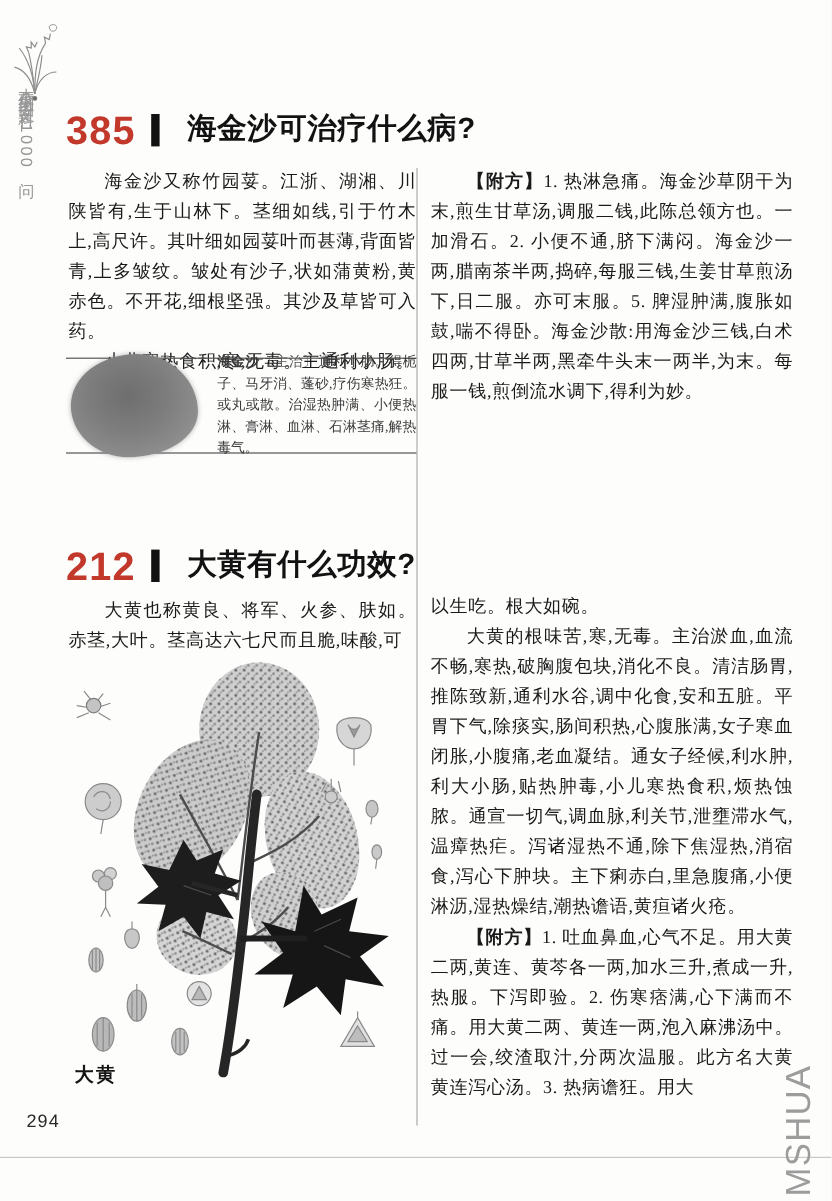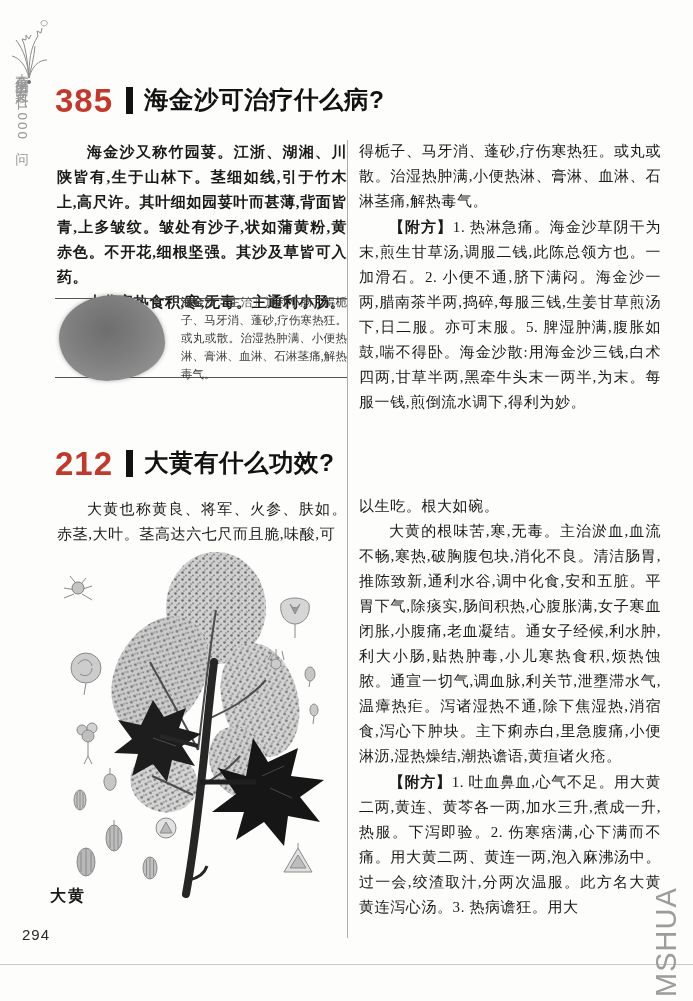--- a/index.html
+++ b/index.html
@@ -24,21 +24,21 @@
   .sidebar-title .sub{margin-top:10px;letter-spacing:2px;}
   
   .sec-header{position:absolute;left:55px;display:flex;align-items:center;}
   .sec-num{
     font-family:"Liberation Sans", sans-serif;
     font-weight:bold;font-size:33px;line-height:1;
     letter-spacing:1px;
   }
   .sec-bar{display:inline-block;width:7px;height:27px;background:#111;margin:0 11px 0 13px;}
   .sec-title{
-    margin:0;font-family:"Liberation Sans", sans-serif;
+    margin:12px;font-family:"Liberation Sans", sans-serif;
     font-weight:bold;font-size:24.5px;color:#121212;line-height:1;letter-spacing:0.5px;
   }
   
   .col{position:absolute;font-size:15px;line-height:25px;text-align:justify;letter-spacing:0.6px;}
   .col p{margin:0;}
   .col p.indent{text-indent:2em;}
   .col b{font-family:"Liberation Sans", sans-serif;font-weight:bold;}
   .left-col{left:57px;width:290px;}
   .right-col{left:359px;width:302px;}
   
@@ -67,21 +67,21 @@
     font-family:Liberation Sans, sans-serif;font-size:15px;color:#2a2a2a;letter-spacing:1px;
   }
   .watermark{
     position:absolute;left:650px;top:997px;
     transform:rotate(-90deg);transform-origin:left top;
     font-family:"Liberation Sans", sans-serif;font-size:29px;color:#9c9c9c;letter-spacing:1px;
   }
   
   .illus{position:absolute;left:48px;top:550px;}
   .illus-label{
-    position:absolute;left:50px;top:886px;
+    position:absolute;left:62px;top:886px;
     font-family:"Liberation Sans", sans-serif;font-weight:bold;font-size:16px;color:#161616;letter-spacing:2px;
   }
 </style>
 </head>
 <body>
 
 <div class="page">
 
   <svg class="sidebar-plant" width="42" height="84" viewBox="0 0 42 84">
     <g fill="none" stroke="#8d8d8d" stroke-width="1">
@@ -104,32 +104,31 @@
   </div>
 
   <div class="col-divider"></div>
 
   <div class="sec-header" style="top:84px;">
     <span class="sec-num" style="color:#c2392b;">385</span>
     <span class="sec-bar"></span>
     <h2 class="sec-title">海金沙可治疗什么病?</h2>
   </div>
 
-  <div class="col left-col" style="top:140px;font-weight:bold;">
+  <div class="col left-col" style="top:140px;">
     <p class="indent">海金沙又称竹园荽。江浙、湖湘、川陕皆有,生于山林下。茎细如线,引于竹木上,高尺许。其叶细如园荽叶而甚薄,背面皆青,上多皱纹。皱处有沙子,状如蒲黄粉,黄赤色。不开花,细根坚强。其沙及草皆可入药。</p>
     <p class="indent">小儿寒热食积,寒,无毒。主通利小肠。</p>
   </div>
 
   <div class="figure-box">
     <div class="blob"></div>
     <p class="caption"><b>海金沙</b><span class="tag">〔主治〕</span><span>通利小肠。得栀子、马牙消、蓬砂,疗伤寒热狂。或丸或散。治湿热肿满、小便热淋、膏淋、血淋、石淋茎痛,解热毒气。</span></p>
   </div>
 
   <div class="col right-col" style="top:139px;">
-    <p>得栀子、马牙消、蓬砂,疗伤寒热狂。或丸或散。治湿热肿满,小便热淋、膏淋、血淋、石淋茎痛,解热毒气。</p>
     <p class="indent"><b>【附方】</b><span>1. 热淋急痛。海金沙草阴干为末,煎生甘草汤,调服二钱,此陈总领方也。一加滑石。2. 小便不通,脐下满闷。海金沙一两,腊南茶半两,捣碎,每服三钱,生姜甘草煎汤下,日二服。亦可末服。5. 脾湿肿满,腹胀如鼓,喘不得卧。海金沙散:用海金沙三钱,白术四两,甘草半两,黑牵牛头末一两半,为末。每服一钱,煎倒流水调下,得利为妙。</span></p>
   </div>
 
   <div class="sec-header" style="top:447px;">
     <span class="sec-num" style="color:#c2392b;">212</span>
     <span class="sec-bar"></span>
     <h2 class="sec-title">大黄有什么功效?</h2>
   </div>
 
   <div class="col left-col" style="top:497px;">

